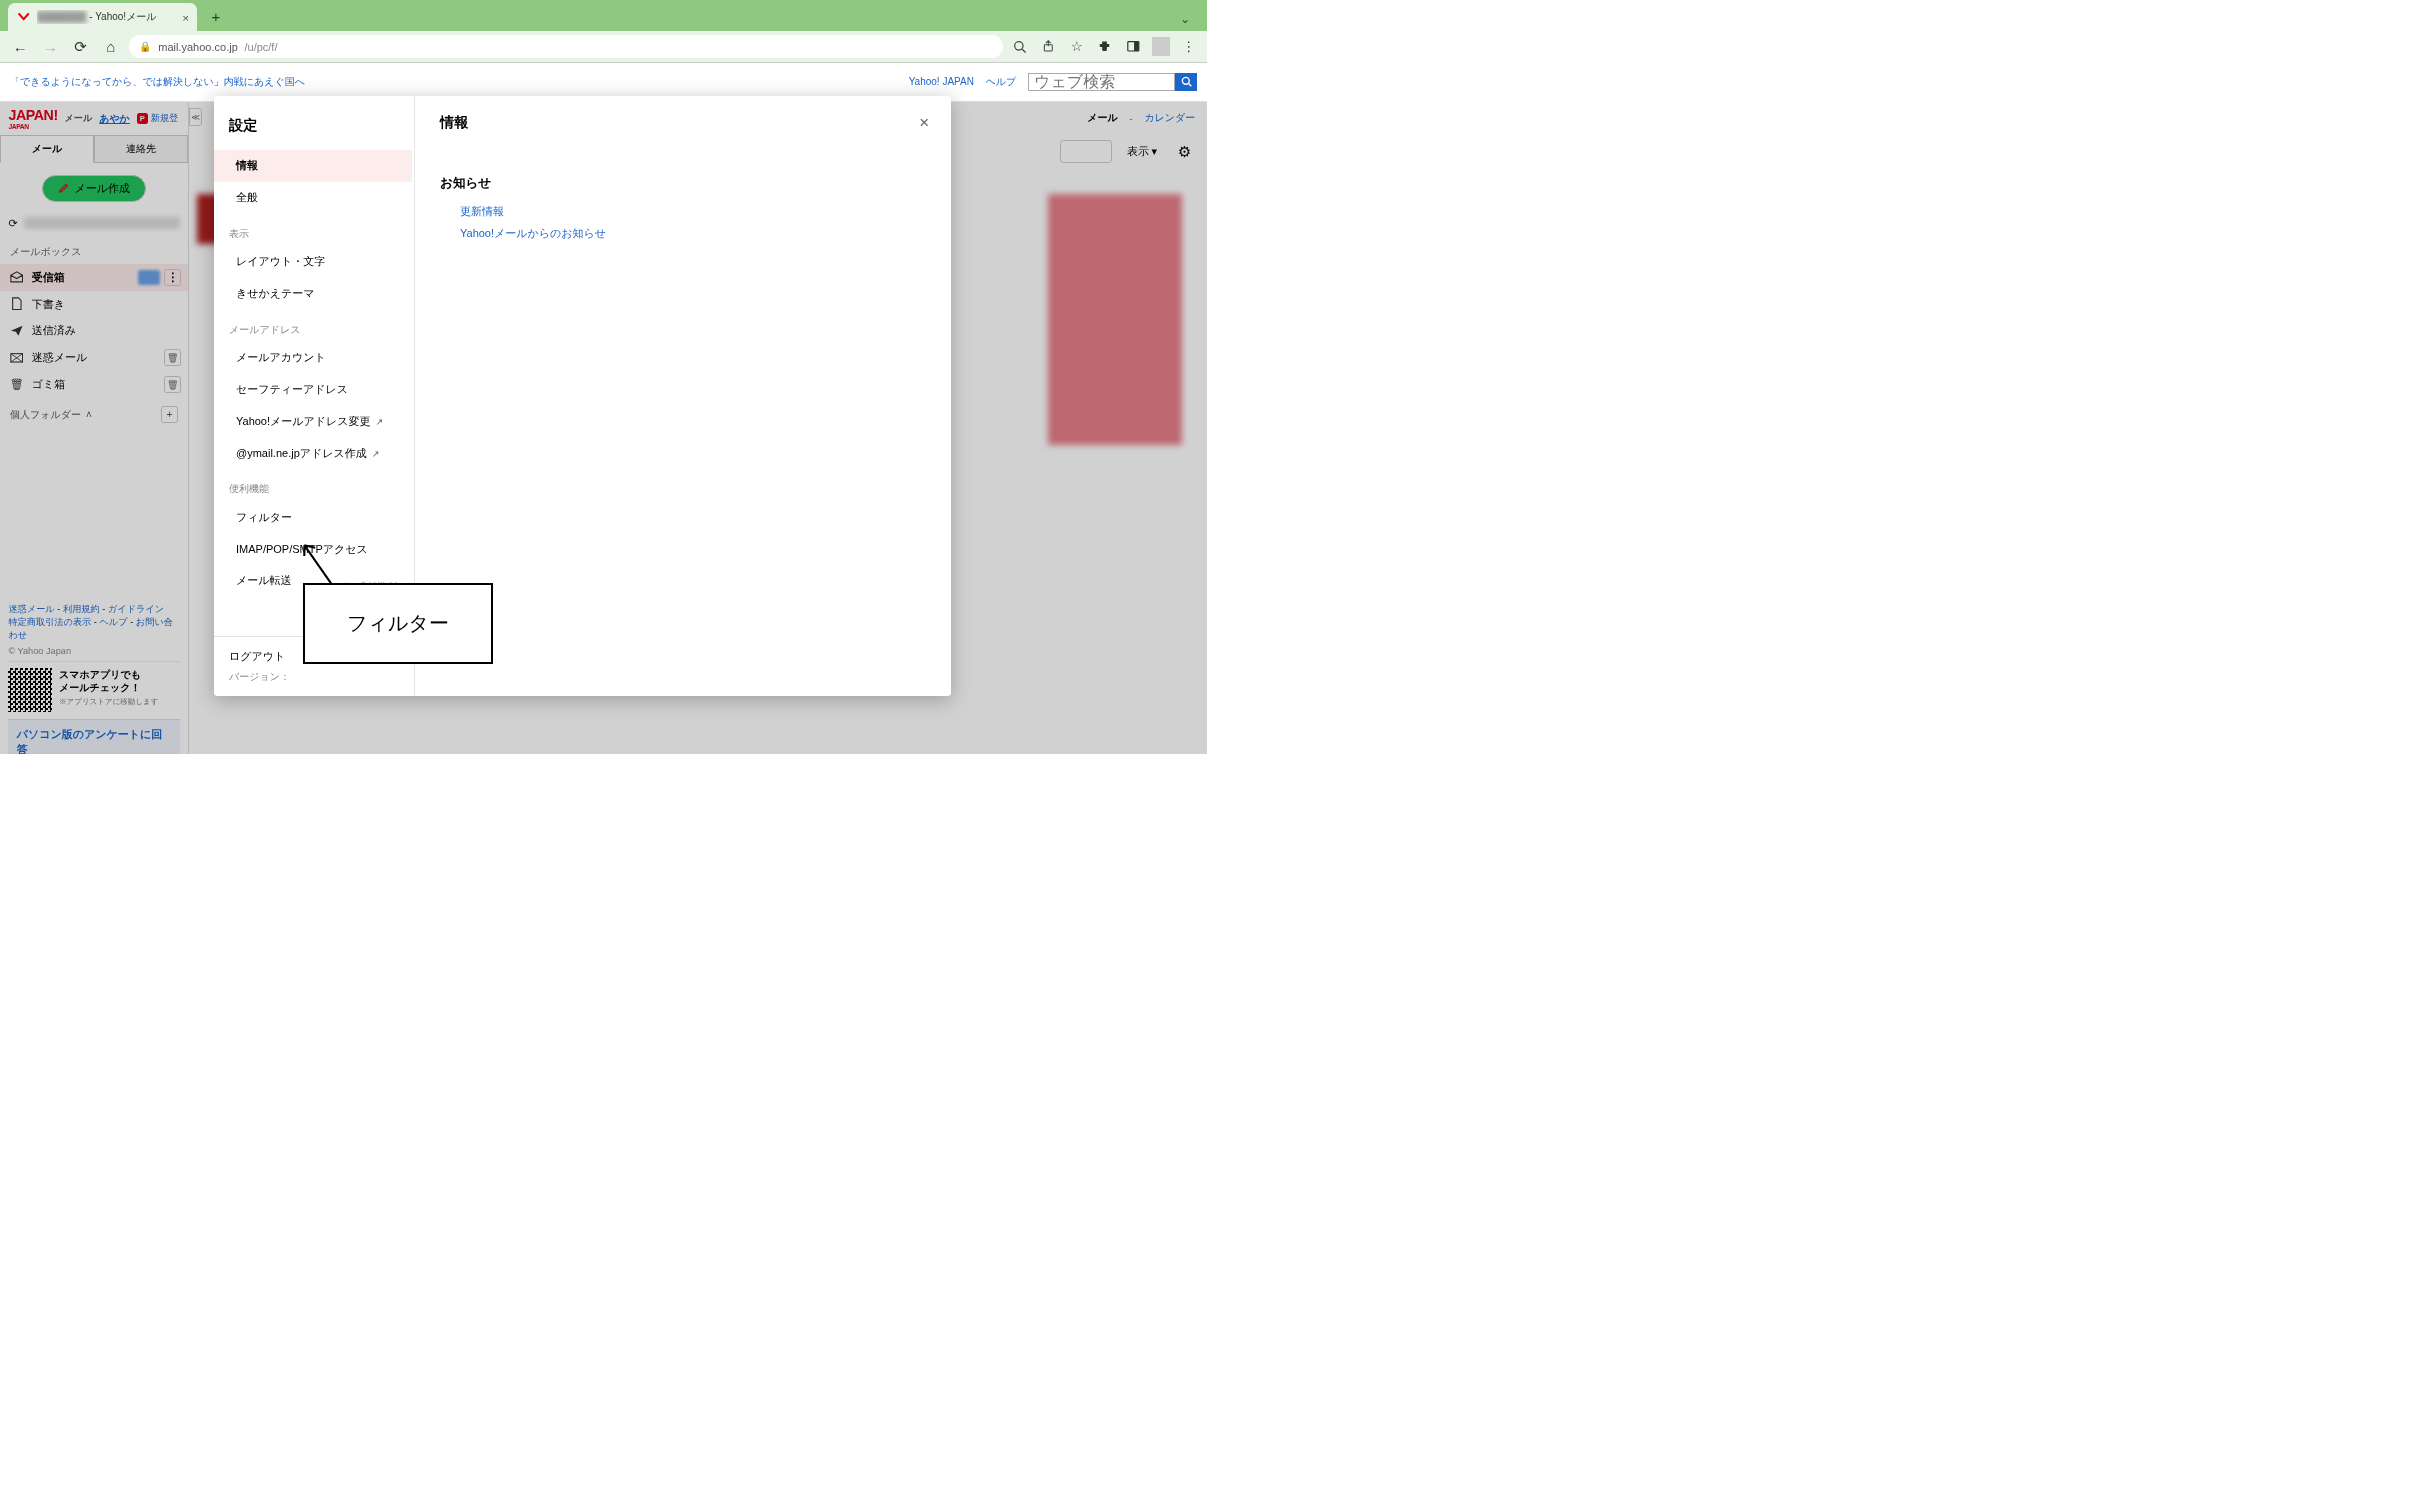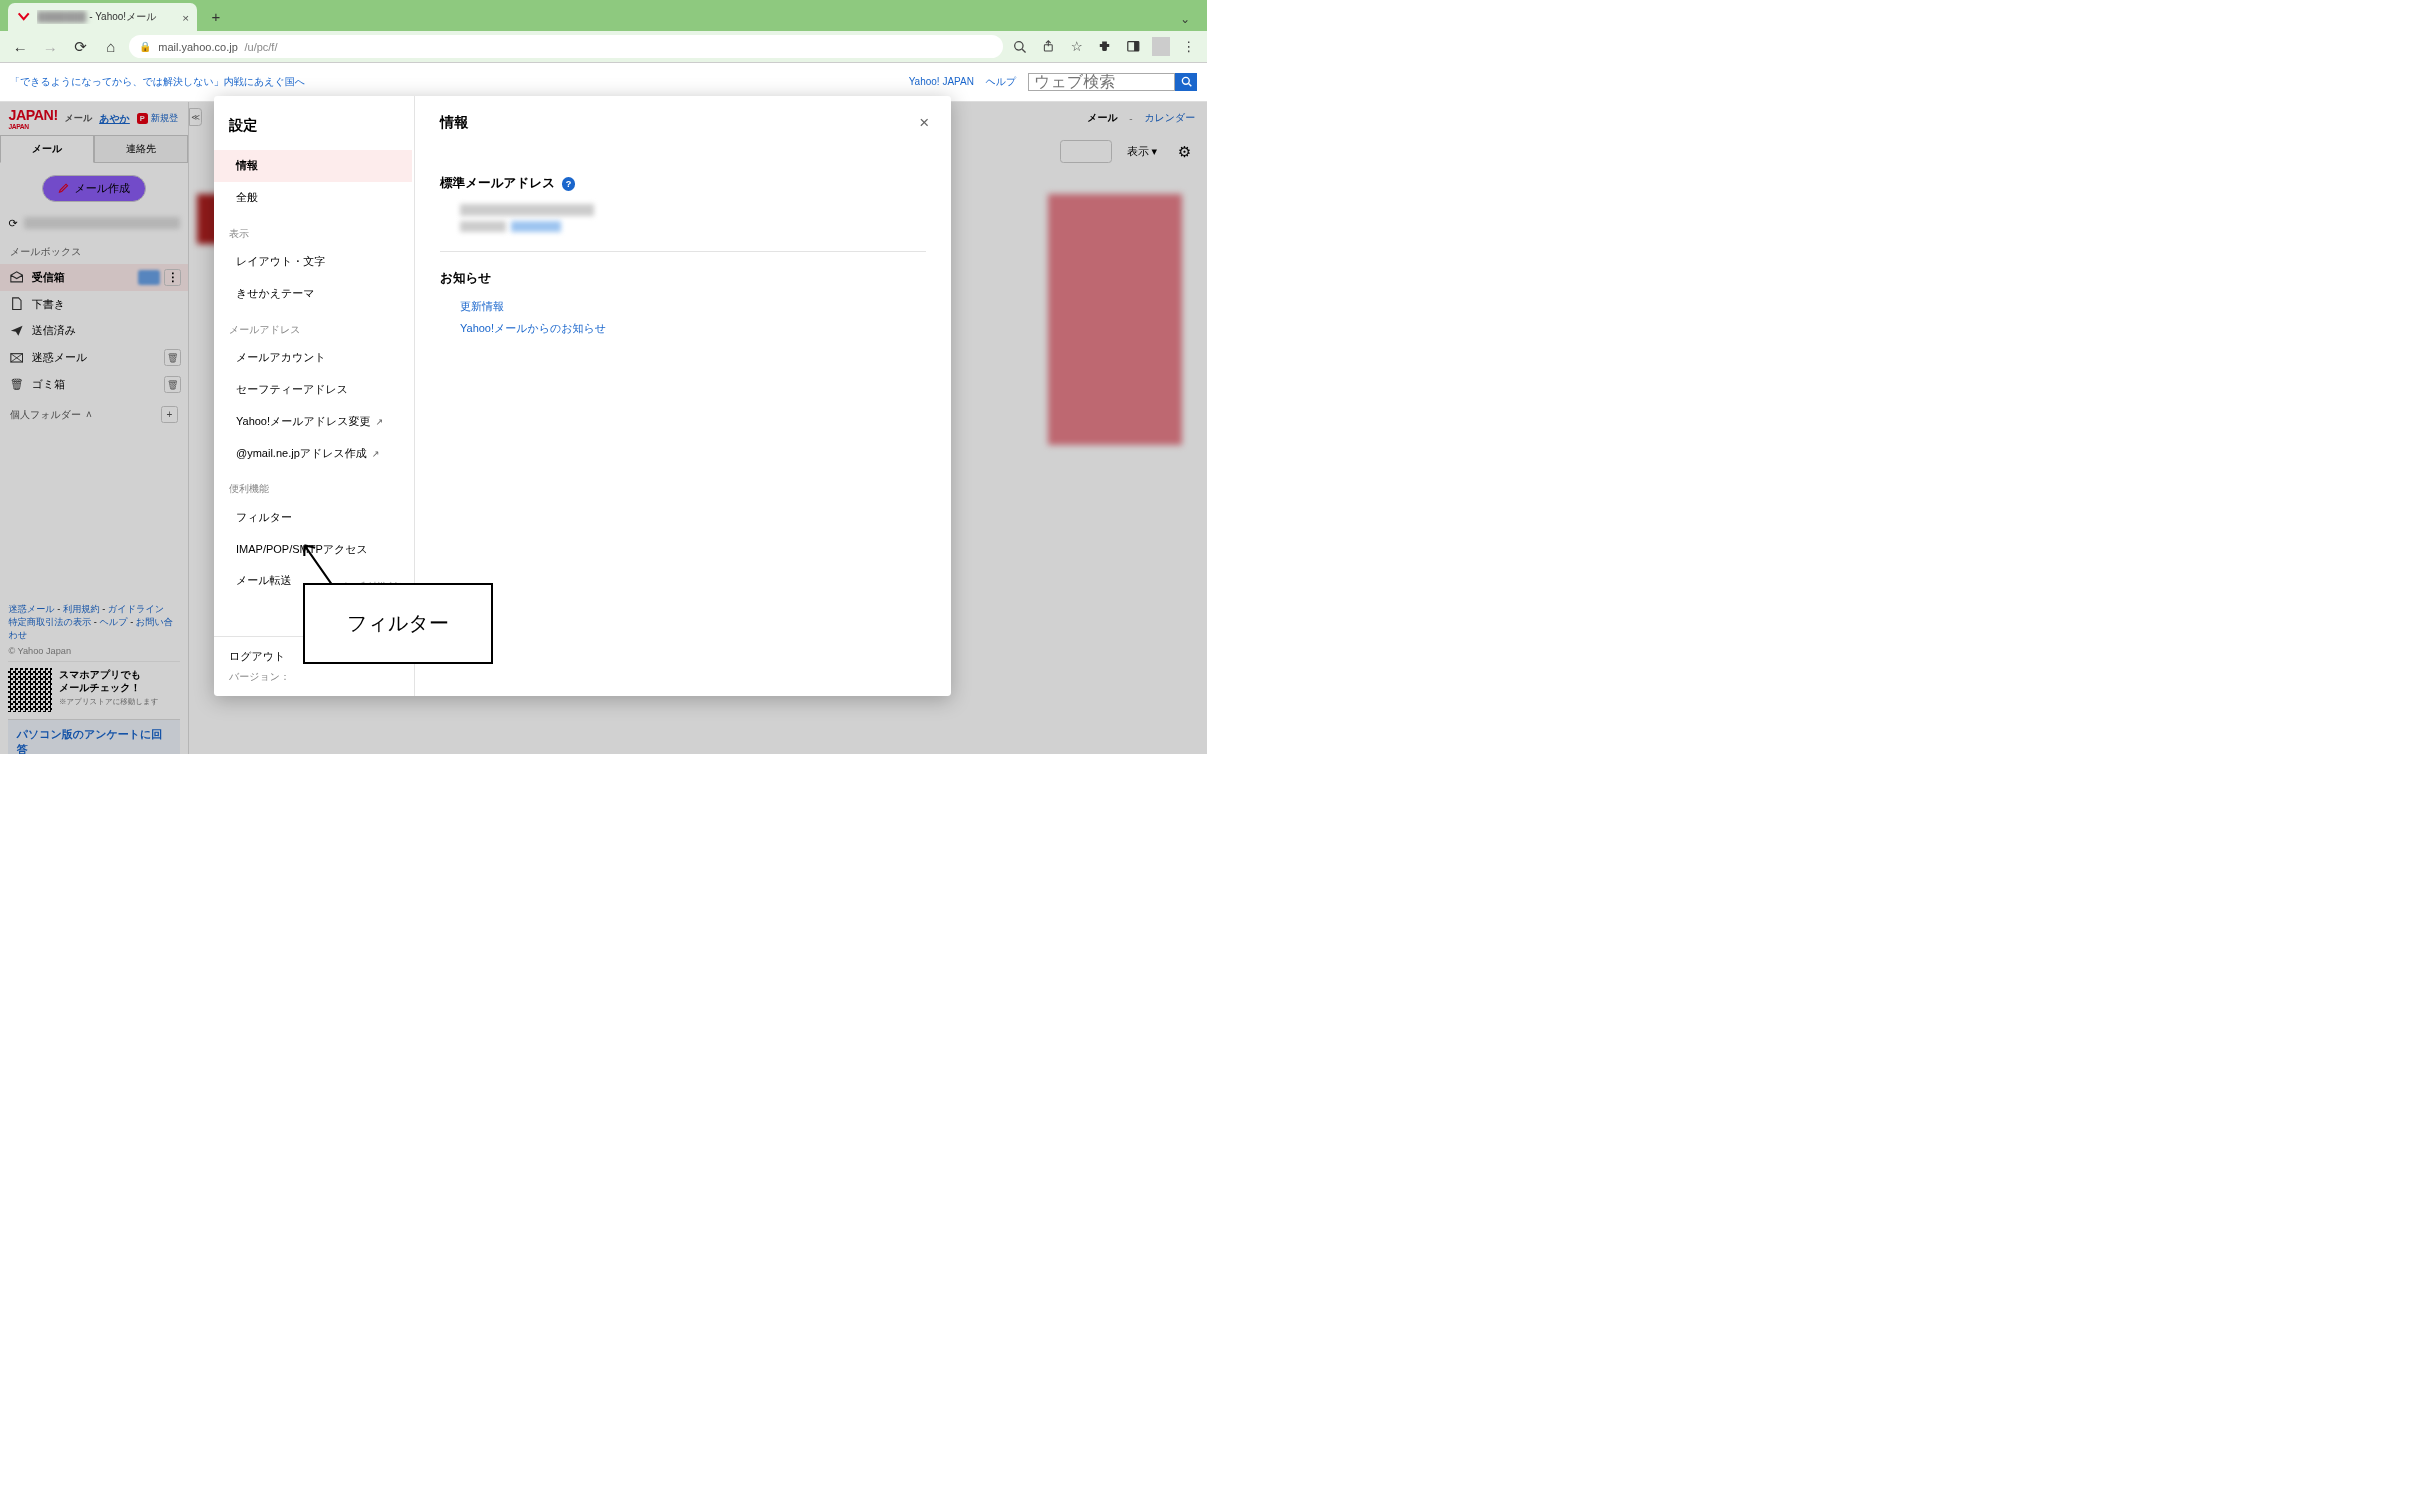--- a/index.html
+++ b/index.html
@@ -47,21 +47,21 @@
 .mail-label { font-size: 9.2px; color: #555; font-weight: 600; }
 .user-name { color: #1a66cc; font-weight: 600; }
 .new-reg { display: flex; align-items: center; gap: 2.5px; color: #1a66cc; font-size: 9.2px; }
 .paypay-icon { width: 11.7px; height: 11.7px; background: #e60012; border-radius: 2.5px; color: #fff; font-size: 7.5px; display: flex; align-items: center; justify-content: center; font-weight: 700; }
 
 .sidebar-tabs { display: flex; border-bottom: 0.8px solid #ccc; }
 .sidebar-tab { flex: 1; text-align: center; padding: 5.9px 0; font-size: 10px; border: 0.8px solid #ccc; border-bottom: none; background: #f4f4f4; cursor: pointer; }
 .sidebar-tab.active { background: #fff; border-bottom: 0.8px solid #fff; margin-bottom: -0.8px; font-weight: 600; }
 
 .compose-wrap { padding: 11.7px 0; display: flex; justify-content: center; }
-.compose-btn { border: 0.8px solid #ccc; border-radius: 15px; padding: 5px 15px; font-size: 11px; display: flex; align-items: center; gap: 5px; background: #8b5cf6; cursor: pointer; }
+.compose-btn { border: 0.8px solid #ccc; border-radius: 15px; padding: 5px 15px; font-size: 11px; display: flex; align-items: center; gap: 5px; background: #22c55e; cursor: pointer; }
 .compose-btn svg { width: 11.7px; height: 11.7px; }
 
 .refresh-row { display: flex; align-items: center; gap: 6.7px; padding: 3.4px 8.4px 6.7px; }
 .refresh-row .blur-text { filter: blur(2.5px); color: #999; flex: 1; height: 11.7px; background: #ddd; border-radius: 1.7px; }
 
 .section-label { font-size: 10px; color: #666; padding: 8.4px 10px 5px; }
 .folder-item { display: flex; align-items: center; gap: 8.4px; padding: 5.9px 10px; cursor: pointer; position: relative; }
 .folder-item.active { background: #fdecec; font-weight: 700; }
 .folder-item .badge-blur { position: absolute; right: 28.5px; width: 22px; height: 15px; background: #6ba3e8; filter: blur(1.7px); border-radius: 2.5px; }
 .folder-item .more-dots { position: absolute; right: 6.7px; width: 17px; height: 17px; border: 0.8px solid #ccc; border-radius: 2.5px; display: flex; align-items: center; justify-content: center; font-size: 11.7px; }
@@ -364,31 +364,20 @@
     <div class="modal-left-footer">
       <div>ログアウト</div>
       <div class="version">バージョン：</div>
     </div>
   </div>
 
   <div class="modal-right">
     <div class="close-btn">×</div>
     <h2>情報</h2>
 
-    <div class="section">
-      <h3>
-          <span>標準メールアドレス</span> 
-          <span class="help-badge">?</span>
-        </h3>
-      <div class="email-blur"></div>
-      <div class="email-blur2">
-        <span style="width:46px"></span>
-          <span style="width:50px; background:#9cc4f0"></span>
-      </div>
-    </div>
 
 
     <div class="section">
       <h3>お知らせ</h3>
       <div class="service-link"><a href="#">更新情報</a></div>
       <div class="service-link"><a href="#">Yahoo!メールからのお知らせ</a></div>
     </div>
   </div>
 </div>
 

